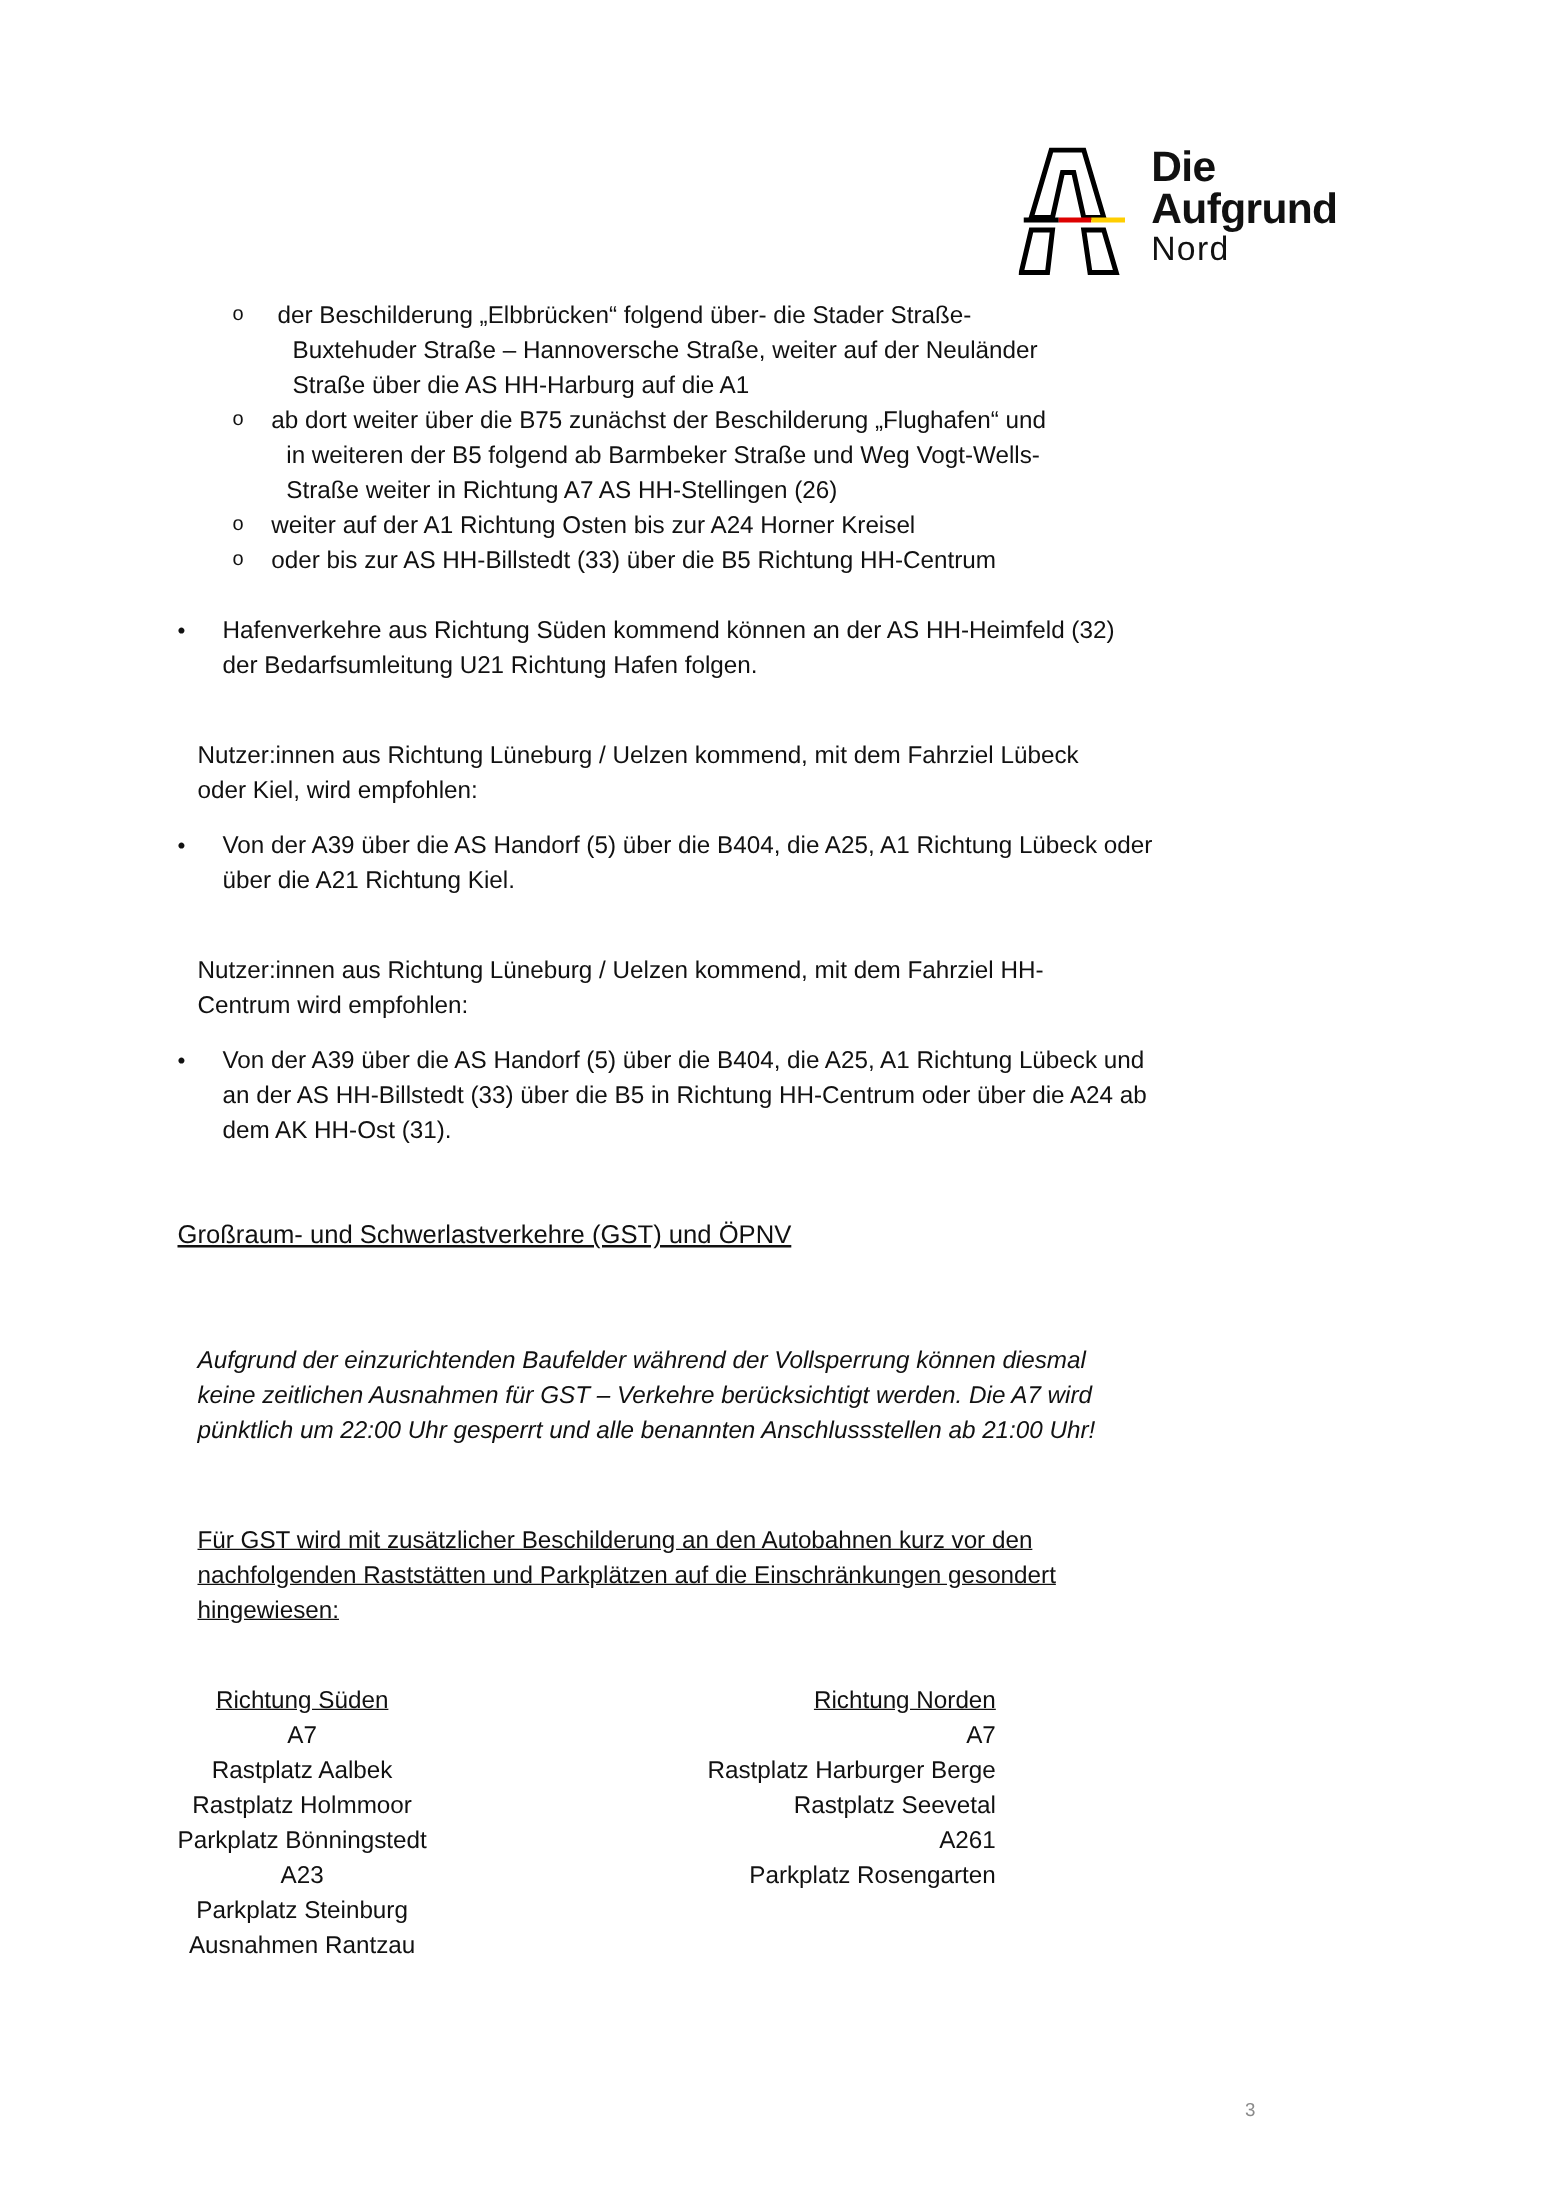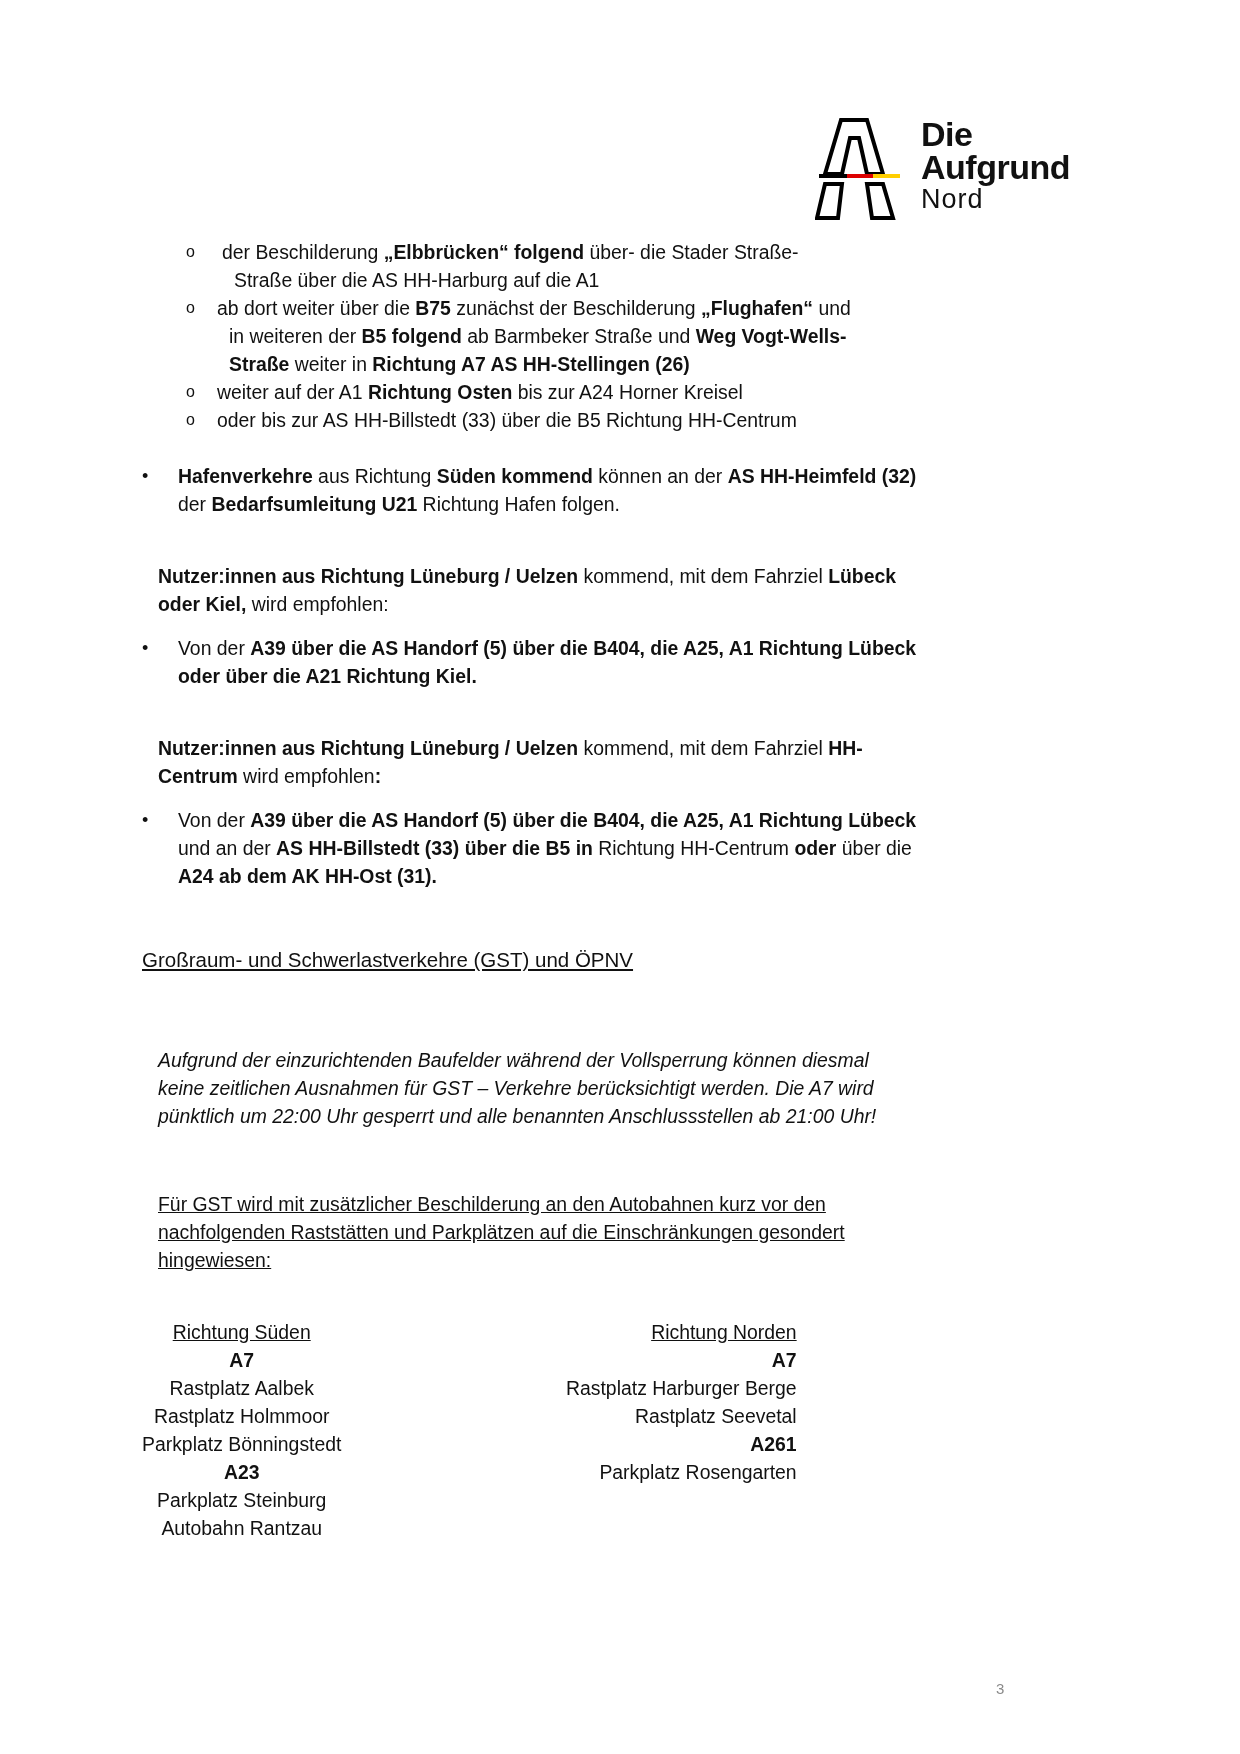--- a/index.html
+++ b/index.html
@@ -13,21 +13,21 @@
     .logo-text { position: absolute; left: 106px; top: 0; font-weight: bold; color: #111; }
     .logo-line1 { font-size: 34px; line-height: 32px; letter-spacing: -0.5px; }
     .logo-line2 { font-size: 34px; line-height: 34px; letter-spacing: -0.5px; }
     .logo-line3 { font-size: 27px; line-height: 30px; font-weight: normal; letter-spacing: 1px; }
 
     .content {
       position: absolute; left: 142px; top: 238px; width: 780px;
       font-size: 19.4px; line-height: 28px;
     }
     .narrow { font-family: "Liberation Sans Narrow", "Liberation Sans", sans-serif; }
-    b { font-weight: bold; }
+    b { font-weight: normal; }
     .sub-list { margin: 0; padding: 0; list-style: none; }
     .sub-item { position: relative; padding-left: 80px; }
     .sub-item .circ { position: absolute; left: 44px; top: 0; font-size: 16px; }
     .sub-item.tight { padding-left: 75px; }
     .hang-line { display: block; padding-left: 12px; }
 
     .bullet-block { position: relative; padding-left: 36px; }
     .bullet-block .dot { position: absolute; left: 0; top: 0; font-size: 18px; }
     .para { margin: 16px; }
     .gap-lg { height: 28px; }
@@ -62,21 +62,21 @@
     </svg>
     <div class="logo-text">
       <div class="logo-line1">Die</div>
       <div class="logo-line2">Aufgrund</div>
       <div class="logo-line3">Nord</div>
     </div>
   </div>
 
   <div class="content">
     <ul class="sub-list" id="sub-list">
-        <li class="sub-item"><span class="circ">o</span><span><span>der Beschilderung </span><b>„Elbbrücken“ folgend</b><span> über- die Stader Straße-</span></span><span class="hang-line"><span>Straße über die AS HH-Harburg auf die A1</span></span></li>
+        <li class="sub-item"><span class="circ">o</span><span><span>der Beschilderung </span><b>„Elbbrücken“ folgend</b><span> über- die Stader Straße-</span></span><span class="hang-line"><span>Buxtehuder Straße – Hannoversche Straße, weiter auf der Neuländer</span></span><span class="hang-line"><span>Straße über die AS HH-Harburg auf die A1</span></span></li>
         <li class="sub-item tight"><span class="circ">o</span><span><span>ab dort weiter über die </span><b>B75</b><span> zunächst der Beschilderung </span><b>„Flughafen“</b><span> und</span></span><span class="hang-line"><span>in weiteren der </span><b>B5 folgend</b><span> ab Barmbeker Straße und </span><b>Weg Vogt-Wells-</b></span><span class="hang-line"><b>Straße</b><span> weiter in </span><b>Richtung A7 AS HH-Stellingen (26)</b></span></li>
         <li class="sub-item tight"><span class="circ">o</span><span><span> weiter auf der A1 </span><b>Richtung Osten</b><span> bis zur A24 Horner Kreisel</span></span></li>
         <li class="sub-item tight"><span class="circ">o</span><span><span>oder bis zur AS HH-Billstedt (33) über die B5 Richtung HH-Centrum</span></span></li>
       </ul>
 
     <div class="gap-lg"></div>
 
     <div class="bullet-block narrow">
       <span class="dot">•</span>
       <span id="hafen-text"><b>Hafenverkehre</b><span> aus Richtung </span><b>Süden kommend</b><span> können an der </span><b>AS HH-Heimfeld (32)</b><span> der </span><b>Bedarfsumleitung U21</b><span> Richtung Hafen folgen.</span></span>
@@ -117,21 +117,21 @@
 
     <div class="columns narrow">
       <div class="col left" id="col-south">
           <div class="underline">Richtung Süden</div>
           <div><b>A7</b></div>
           <div>Rastplatz Aalbek</div>
           <div>Rastplatz Holmmoor</div>
           <div>Parkplatz Bönningstedt</div>
           <div><b>A23</b></div>
           <div>Parkplatz Steinburg</div>
-          <div>Autobahn Rantzau</div>
+          <div>Ausnahmen Rantzau</div>
         </div>
       <div class="col right" id="col-north">
           <div class="underline">Richtung Norden</div>
           <div><b>A7</b></div>
           <div>Rastplatz Harburger Berge</div>
           <div>Rastplatz Seevetal</div>
           <div><b>A261</b></div>
           <div>Parkplatz Rosengarten</div>
         </div>
     </div>

